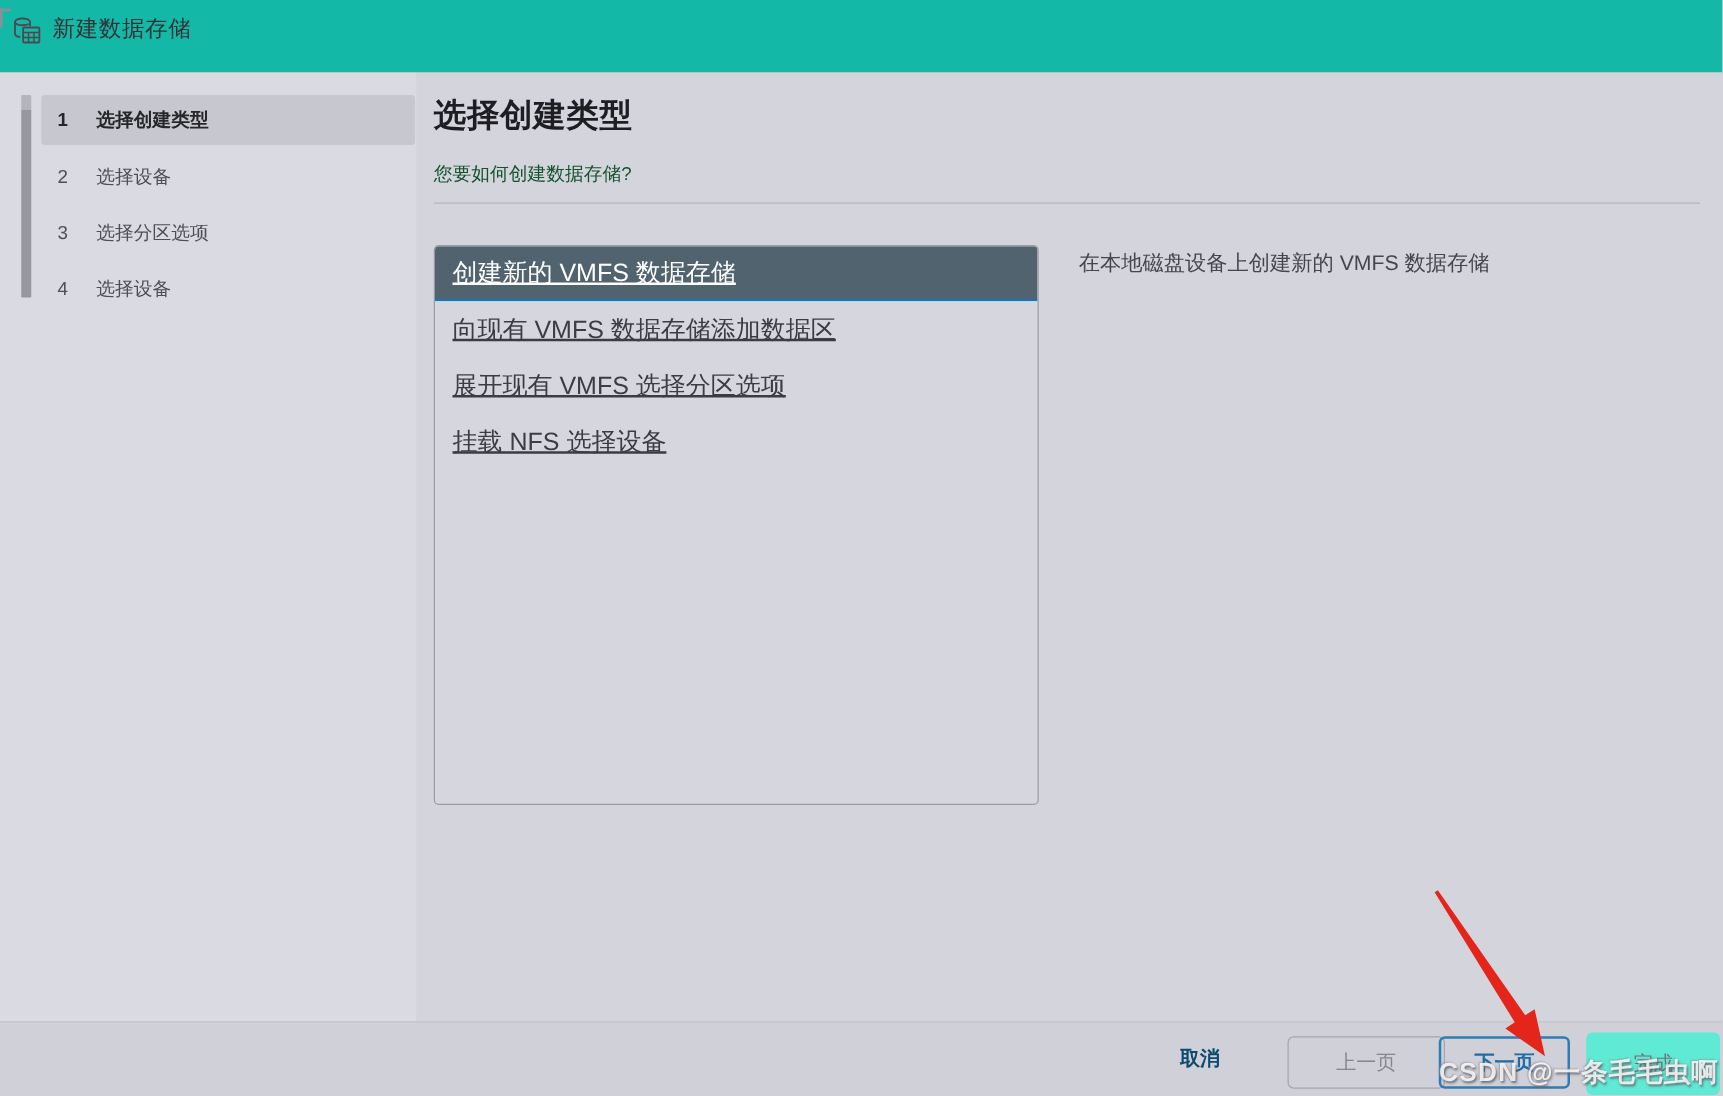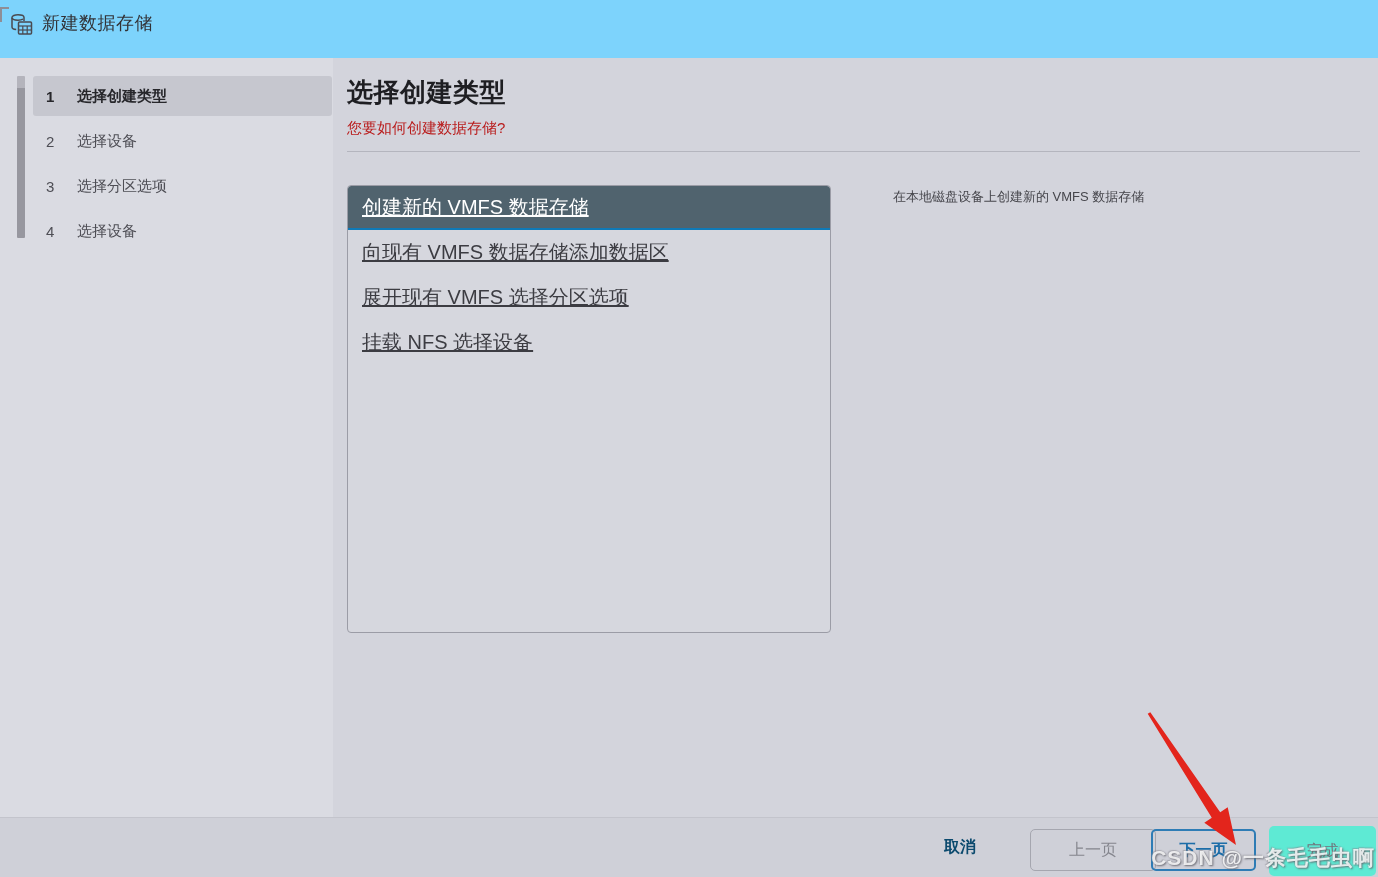--- a/index.html
+++ b/index.html
@@ -6,21 +6,21 @@
   html, body {
     width: 1378px; height: 877px;
     overflow: hidden;
     font-family: "Liberation Sans", "DejaVu Sans", sans-serif;
     background: #d3d4dc;
     position: relative;
   }
   
   .titlebar {
     position: absolute; left: 0; top: 0; width: 1378px; height: 58px;
-    background: #7dd3fc;
+    background: #14b8a6;
     display: flex; align-items: center;
   }
   .corner-fragment {
     position: absolute; left: 0; top: 7px; width: 9px; height: 15px;
     border-left: 2px solid #8e8e96; border-top: 2px solid #8e8e96;
   }
   .ds-icon { margin-left: 9px; margin-top: -8px; width: 26px; height: 26px; display: inline-block; }
   .window-title {
     font-size: 18px; color: #323236; margin-left: 7px; margin-top: -12px;
     letter-spacing: 0.5px;
@@ -55,21 +55,21 @@
   }
   .step-num { width: 22px; text-align: left; margin-left: 13px; flex: none; }
   .step-label { margin-left: 9px; }
   
   .content {
     flex: 1; height: 100%;
     background: #d3d4dc;
     padding: 17px 18px 0 14px;
   }
   .page-title { font-size: 26px; font-weight: bold; color: #1e1e22; letter-spacing: 0.5px; }
-  .page-subtitle { font-size: 15px; color: #b91c1c; margin-top: 9px; }
+  .page-subtitle { font-size: 15px; color: #14532d; margin-top: 20px; }
   .divider { border: none; border-top: 1px solid #b4b5be; margin-top: 13px; }
   .content-row { display: flex; margin-top: 33px; }
   .options-box {
     width: 484px; height: 448px; flex: none;
     border: 1px solid #9b9ca6; border-radius: 4px;
     background: #d6d7de;
     overflow: hidden;
   }
   .option-row {
     height: 45px; display: flex; align-items: center;
@@ -78,22 +78,22 @@
     cursor: pointer;
     text-decoration: underline;
   }
   .option-row.selected {
     height: 44px;
     background: #50636e; color: #ffffff;
     border-bottom: 2px solid #0e7ab8;
     border-top-left-radius: 3px; border-top-right-radius: 3px;
   }
   .selection-description {
-    margin-left: 62px; margin-top: 3px;
-    font-size: 13px; color: #46464c;
+    margin-left: 32px; margin-top: 3px;
+    font-size: 17px; color: #46464c;
   }
   
   .footer {
     position: absolute; left: 0; top: 817px; width: 1378px; height: 60px;
     background: #cfd0d8;
     border-top: 1px solid #c3c4cc;
   }
   .cancel-link {
     position: absolute; left: 944px; top: 19px;
     font-size: 16px; font-weight: bold; color: #0c4a6e;

